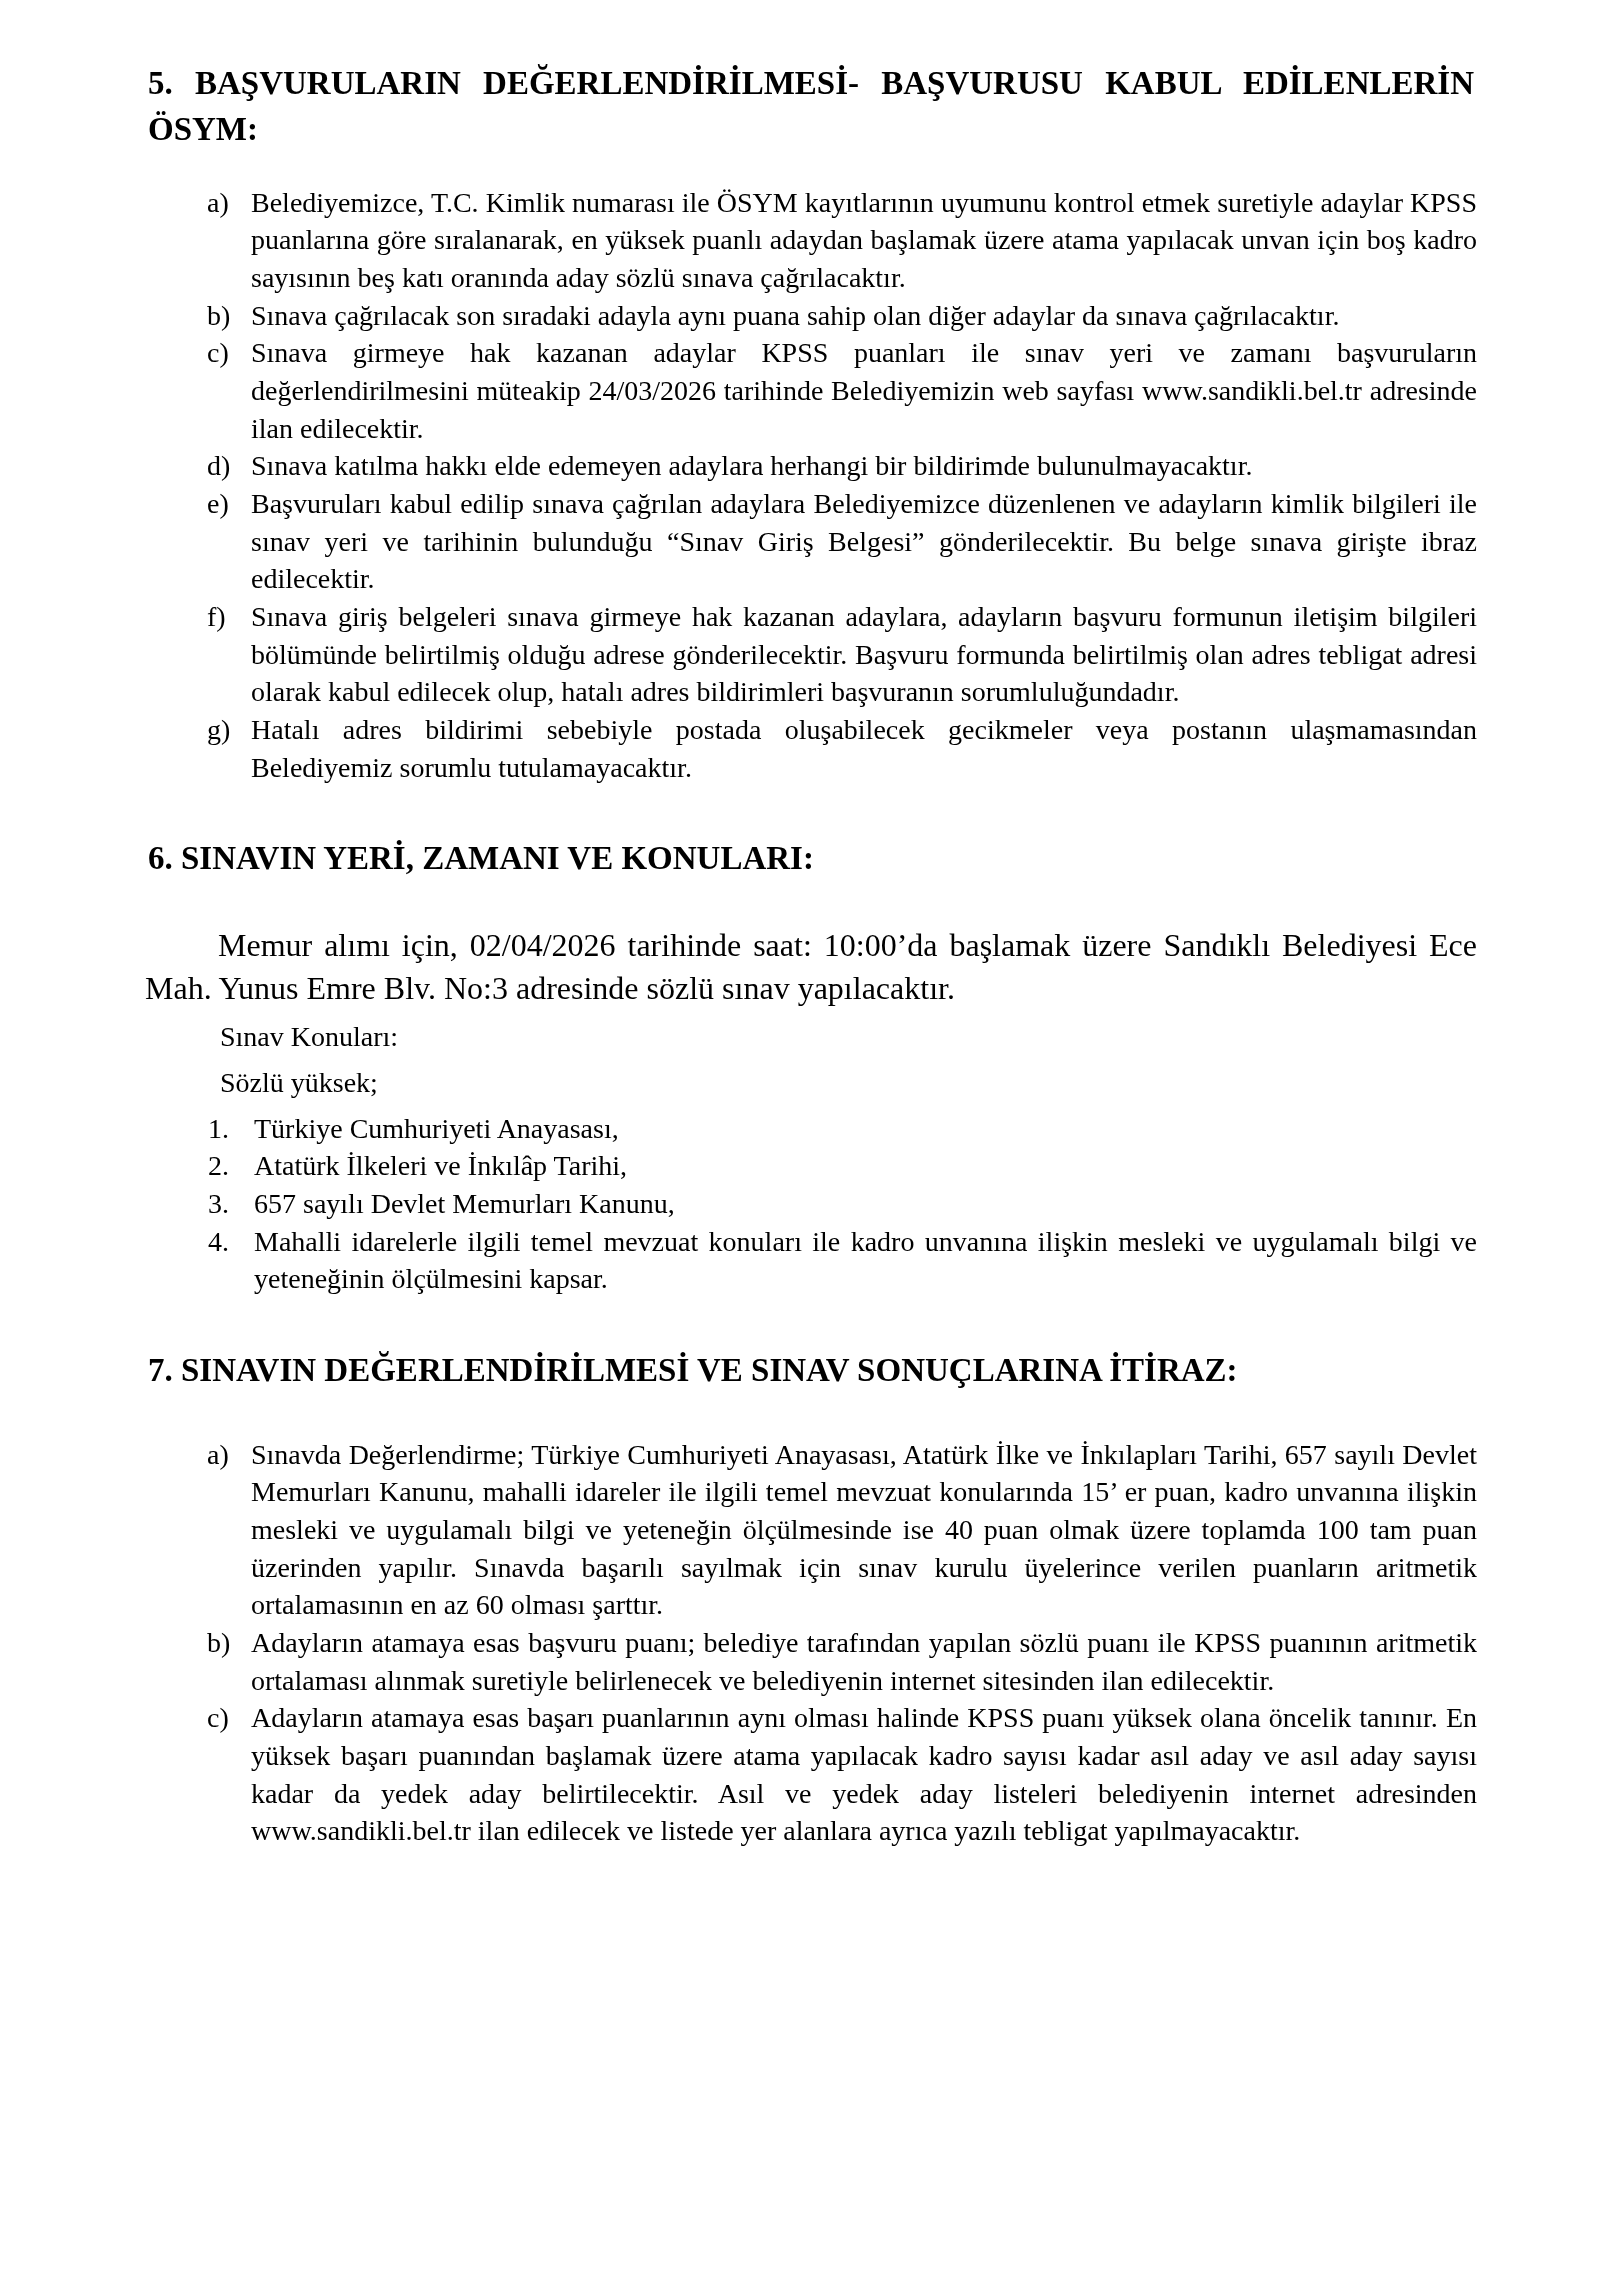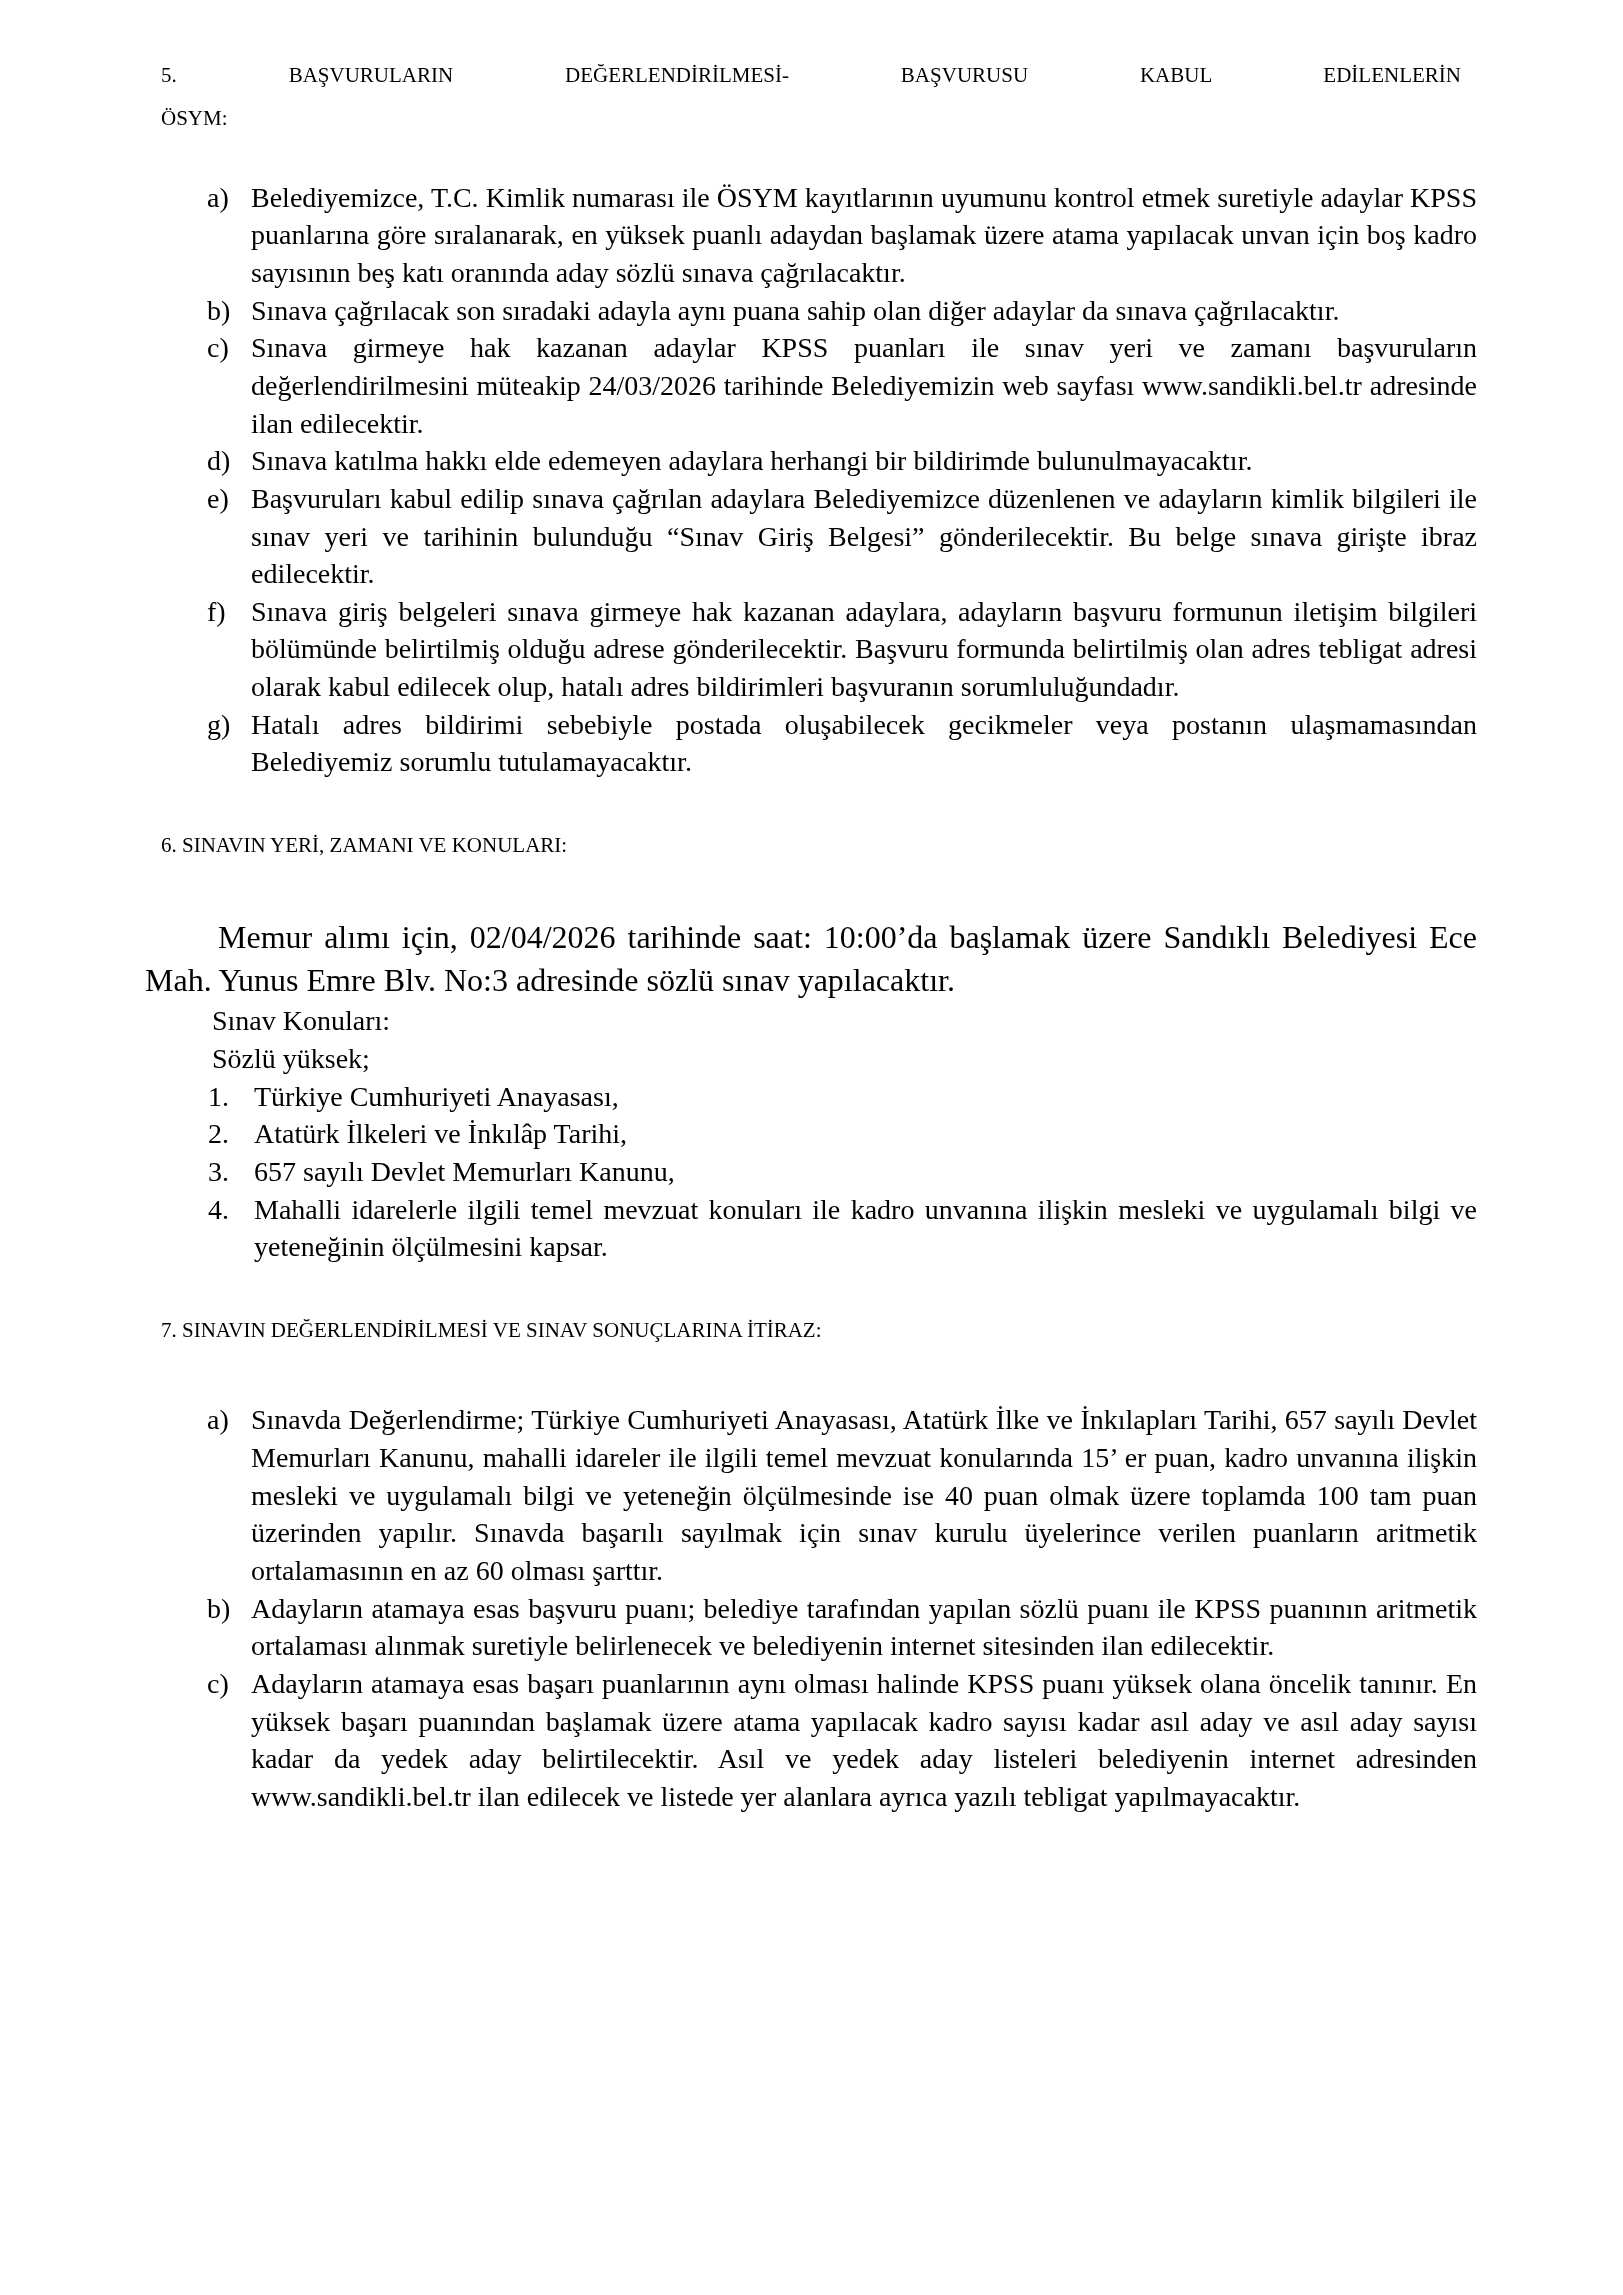--- a/index.html
+++ b/index.html
@@ -20,26 +20,26 @@
   }
   .content {
     position: absolute;
     left: 145px;
     top: 0;
     width: 1332px;  
   }
 
   
   .sec-heading {
-    font-weight: normal;
-    font-size: 21px;
+    font-weight: bold;
+    font-size: 33px;
     line-height: 1.30;
     text-align: justify;
     text-align-last: left;
-    margin: 16px;
+    margin: 3px;
   }
   .sec-heading.spread {
     text-align: justify;
     text-align-last: justify;
   }
   #heading5 { margin-top: 62px; }
   #heading6 { margin-top: 0; }
   #heading7 { margin-top: 0; }
 
   
@@ -98,21 +98,21 @@
     text-align-last: left;
     margin: 0;
     text-indent: 0;
   }
   p.body.indent {
     text-indent: 73px;
   }
   p.sub-label {
     font-size: 28px;
     line-height: 1.345;
-    margin: 0;
+    margin: 8px;
     padding-left: 67px;
     text-align: left;
   }
   .gap-md  { height: 30px; }
   .gap-lg  { height: 41px; }
   .gap-xl  { height: 51px; }
 </style>
 </head>
 <body>
 

